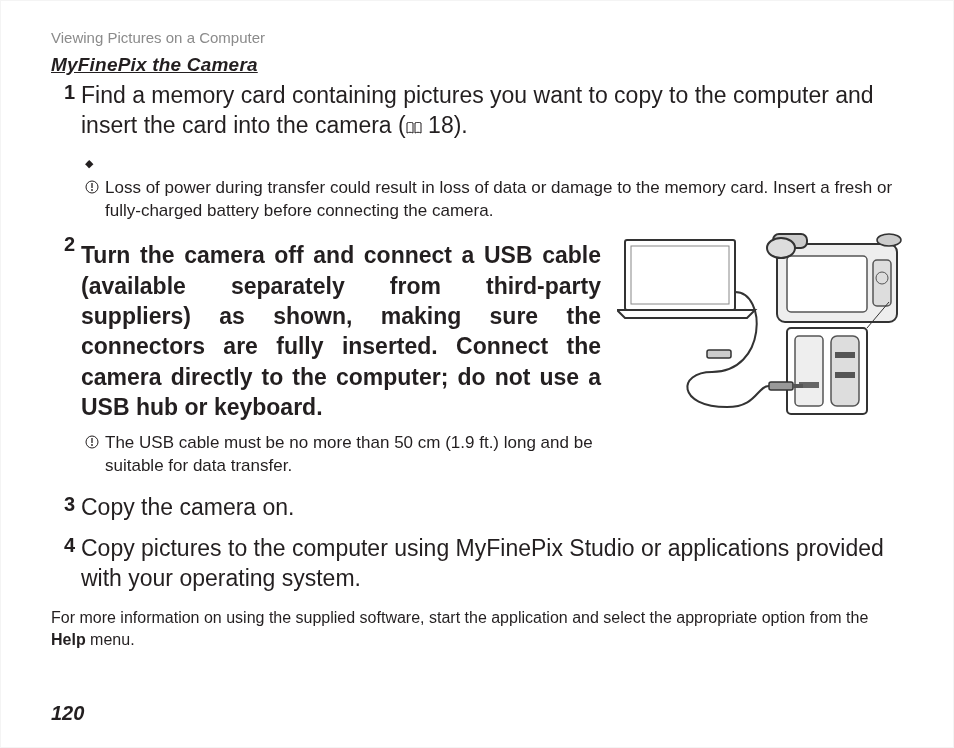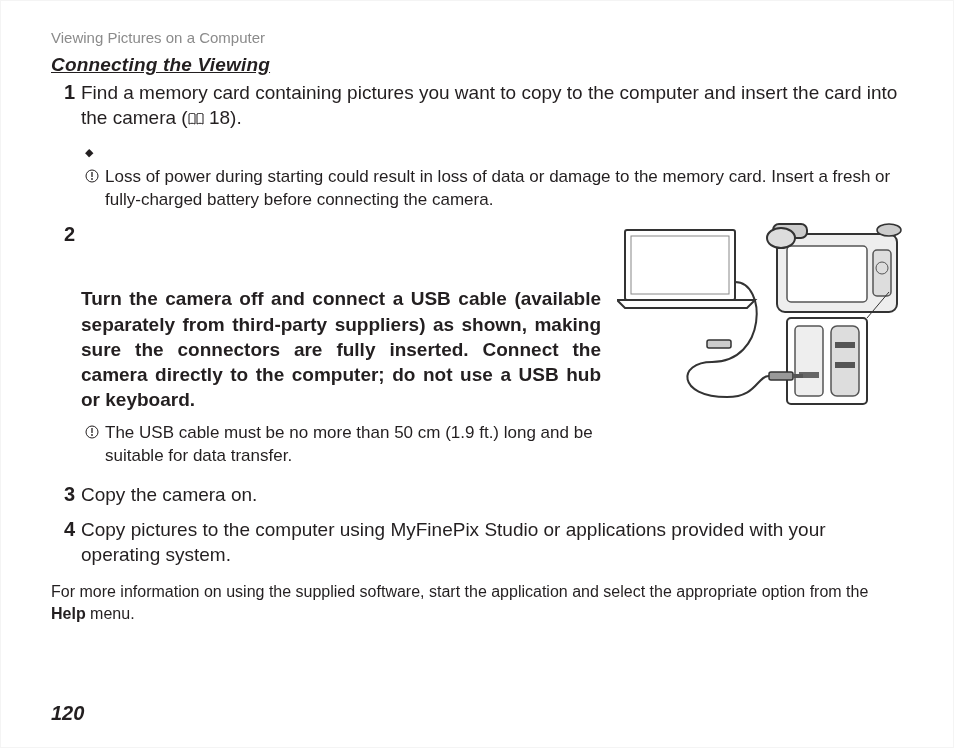--- a/index.html
+++ b/index.html
@@ -39,21 +39,21 @@
     font-weight: 700;
     font-size: 20px;
     width: 24px;
     flex: 0 0 24px;
     text-align: right;
     margin-right: 6px;
     line-height: 1.25;
   }
   .step-body {
     flex: 1 1 auto;
-    font-size: 19px;
+    font-size: 23px;
     line-height: 1.32;
   }
   .step2-row {
     display: flex;
     align-items: flex-end;
     gap: 16px;
     font-weight: bold;
   }
   .step2-text {
     flex: 1 1 auto;
@@ -103,21 +103,21 @@
   }
   .illus svg { width: 290px; height: 190px; }
 </style>
 </head>
 <body>
 
 <div class="page">
 
   <div class="running-head">Viewing Pictures on a Computer</div>
 
-  <div class="section-title">Connecting the Viewing</div>
+  <div class="section-title">MyFinePix the Camera</div>
 
   <div class="step">
     <div class="step-num">1</div>
     <div class="step-body">
       <span>Find a memory card containing pictures you want to copy to the computer and insert the card into the camera (</span><span class="book-icon"><svg width="16" height="12" viewBox="0 0 16 12">
             <path d="M1 1 C3 0 5 0 7 1 L7 11 C5 10 3 10 1 11 Z M9 1 C11 0 13 0 15 1 L15 11 C13 10 11 10 9 11 Z" fill="none" stroke="#231f20" stroke-width="1"></path>
           </svg></span><span> 18).</span>
     </div>
   </div>
 
@@ -126,21 +126,21 @@
   </div>
 
   <div class="note">
     <span class="note-icon">
       <svg width="14" height="14" viewBox="0 0 14 14">
           <circle cx="7" cy="7" r="6" fill="none" stroke="#231f20" stroke-width="1"></circle>
           <line x1="7" y1="3" x2="7" y2="8" stroke="#231f20" stroke-width="1.3"></line>
           <circle cx="7" cy="10" r="0.9" fill="#231f20"></circle>
         </svg>
     </span>
-    <span>Loss of power during starting could result in loss of data or damage to the memory card.  Insert a fresh or fully-charged battery before connecting the camera.</span>
+    <span>Loss of power during transfer could result in loss of data or damage to the memory card.  Insert a fresh or fully-charged battery before connecting the camera.</span>
   </div>
 
   <div class="step" style="margin-top:10px">
     <div class="step-num">2</div>
     <div class="step-body">
       <div class="step2-row">
         <div class="step2-text">Turn the camera off and connect a USB cable (available separately from third-party suppliers) as shown, making sure the connectors are fully inserted.  Connect the camera directly to the computer; do not use a USB hub or keyboard.</div>
         <div class="illus">
           <svg viewBox="0 0 290 190">
 

